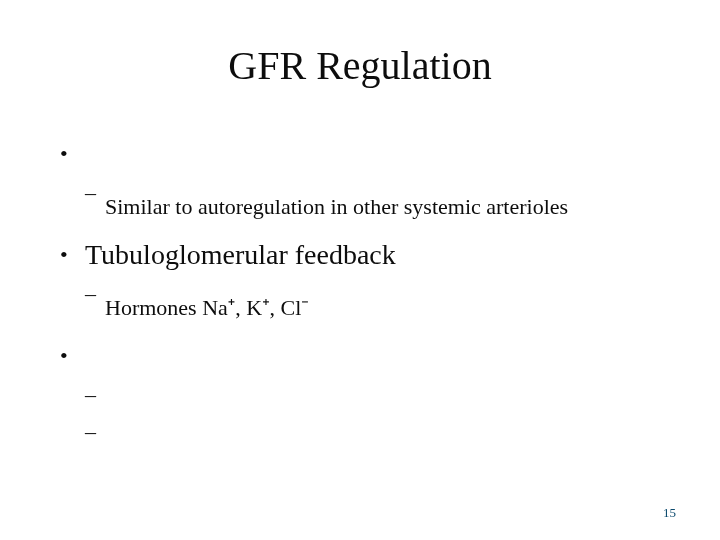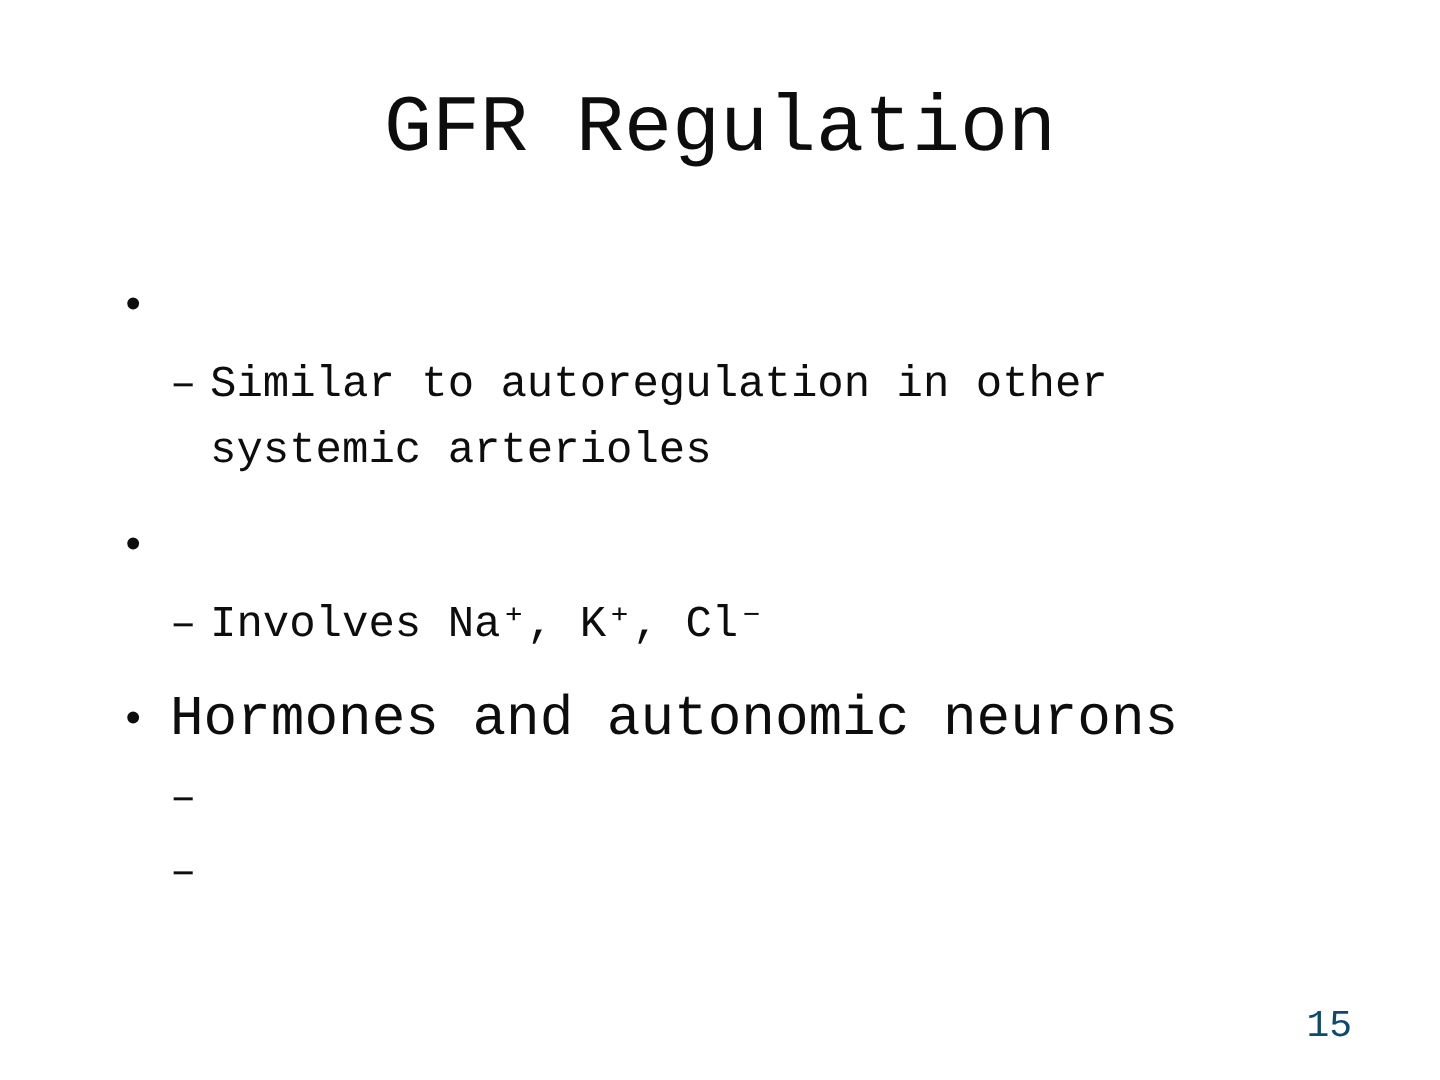--- a/index.html
+++ b/index.html
@@ -6,21 +6,21 @@
     margin: 0;
     padding: 0;
     background: #ffffff;
   }
   .slide {
     position: relative;
     width: 720px;
     height: 536px;
     background: #ffffff;
     overflow: hidden;
-    font-family: Liberation Mono, monospace;
+    font-family: Liberation Serif, serif;
     color: #0d0d0d;
   }
   .slide-title {
     position: absolute;
     top: 40px;
     left: 0;
     right: 0;
     text-align: center;
     font-size: 40px;
     line-height: 52px;
@@ -52,26 +52,27 @@
     line-height: 33px;
     margin-top: 4px;
     padding-left: 25px;
   }
   .l2-dash {
     flex: 0 0 20px;
     line-height: 33px;
   }
   .l2-text {
     max-width: 500px;
+    margin-top: 14px;
   }
   .page-number {
     position: absolute;
     top: 505px;
     right: 44px;
-    font-size: 19px;
+    font-size: 13px;
     line-height: 16px;
     color: #0c4a6e;
   }
 </style>
 </head>
 <body>
 
 <div class="slide">
 
   <div class="slide-title">GFR Regulation</div>
@@ -81,29 +82,29 @@
     <div class="l1-item">
       <span class="l1-bullet">•</span>
     </div>
     <div class="l2-item">
       <span class="l2-dash">–</span>
       <span class="l2-text">Similar to autoregulation in other systemic arterioles</span>
     </div>
 
     <div class="l1-item">
       <span class="l1-bullet">•</span>
+      <span class="l1-text">Tubuloglomerular feedback</span>
     </div>
     <div class="l2-item">
       <span class="l2-dash">–</span>
-      <span class="l2-text">Involves Na⁺, K⁺, Cl⁻</span>
+      <span class="l2-text">Hormones Na⁺, K⁺, Cl⁻</span>
     </div>
 
     <div class="l1-item">
       <span class="l1-bullet">•</span>
-      <span class="l1-text">Hormones and autonomic neurons</span>
     </div>
     <div class="l2-item">
       <span class="l2-dash">–</span>
     </div>
     <div class="l2-item">
       <span class="l2-dash">–</span>
     </div>
 
   </div>
 

